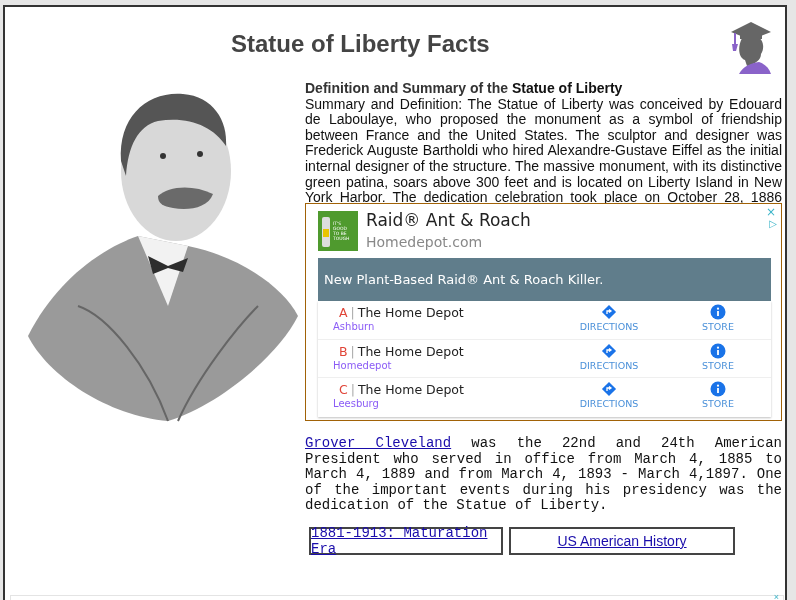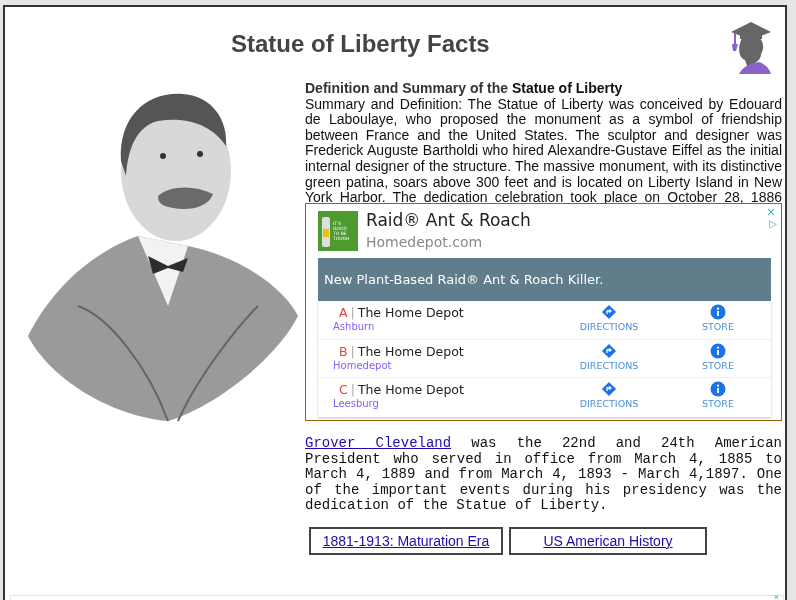--- a/index.html
+++ b/index.html
@@ -67,22 +67,22 @@
   .act-store { left:360px; }
 
   .kids { position:absolute; left:305px; top:436px; width:477px; font-size:14px; line-height:15.6px; color:#111; }
   .kids .para { text-align:justify;font-family:Liberation Mono, monospace; }
 
   .link-box {
     position:absolute; top:527px; height:28px; border:2px solid #444; box-sizing:border-box;
     display:flex; align-items:center; justify-content:center; font-size:14px;
   }
   .link-box a { color:#1a0dab; text-decoration:underline; }
-  .lb1 { left:309px; width:194px; }
-  .lb2 { left:509px; width:198px; }
+  .lb1 { left:309px; width:194px;font-family:Liberation Mono, monospace; }
+  .lb2 { left:509px; width:226px; }
 
   .bottom-ad {
     position:absolute; left:10px; top:595px; width:774px; height:10px;
     border:1px solid #e4e4e4; box-sizing:border-box;
   }
   .bottom-ad-x { position:absolute; right:4px; top:-4px; font-size:9px; color:#3bb4c8; }
 </style>
 </head>
 <body>
 

